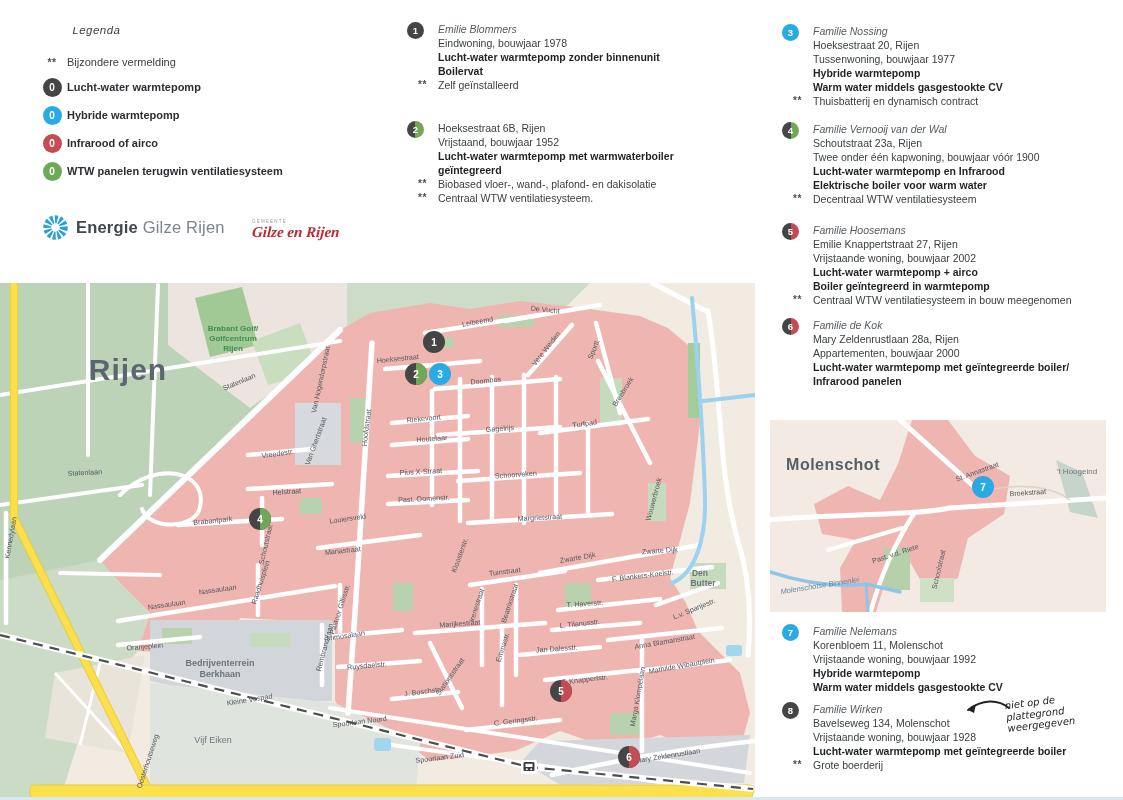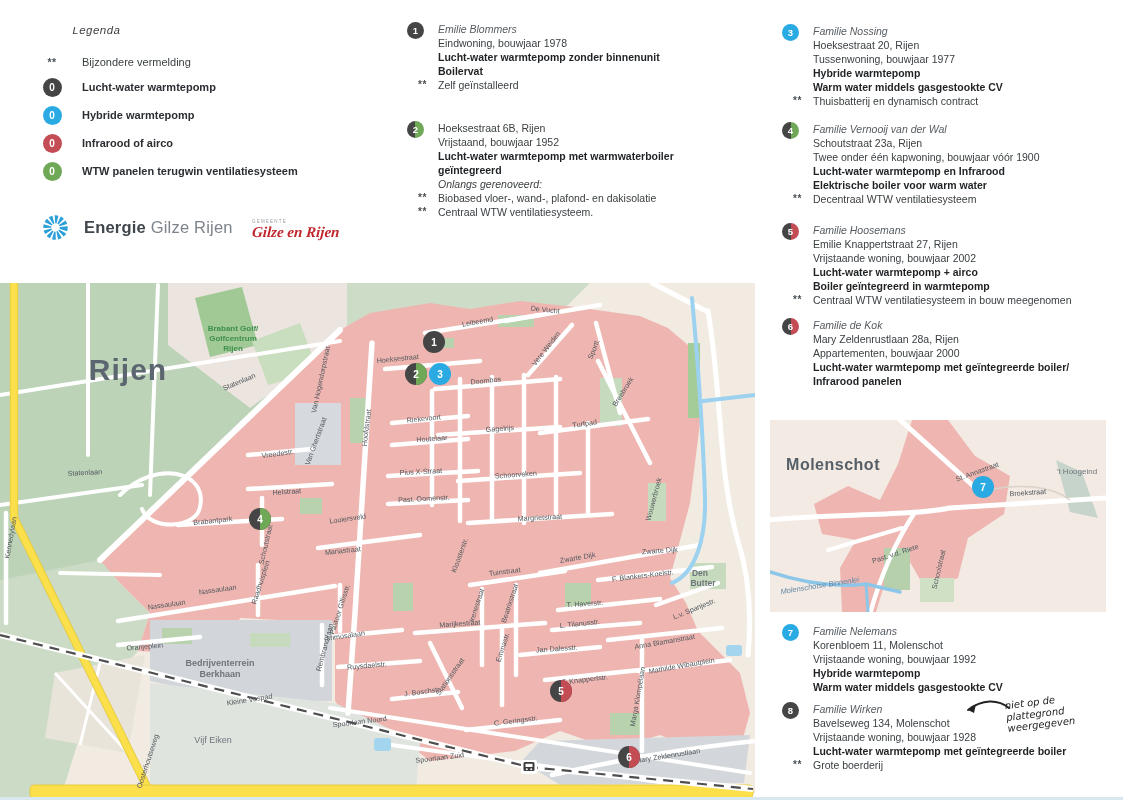--- a/index.html
+++ b/index.html
@@ -9,26 +9,26 @@
 
   
   #legend-title{left:72px;top:24px;font-size:11.5px;font-style:italic;color:#3f4347;font-family:Liberation Mono, monospace;}
   #legend{left:40px;top:50px;}
   .lg-row{display:flex;align-items:center;height:28px;}
   .lg-row.special{height:23px;}
   .lg-sym{width:24px;display:flex;justify-content:center;}
   .lg-star{font-weight:700;color:#4a4f53;font-size:10.5px;letter-spacing:.5px;}
   .lg-badge{width:19px;height:19px;border-radius:50%;color:#fff;font-size:10px;font-weight:700;
             line-height:19px;text-align:center;}
-  .lg-label{margin-left:18px;font-size:11px;font-weight:700;color:#2b2e32;white-space:nowrap;}
+  .lg-label{margin-left:3px;font-size:11px;font-weight:700;color:#2b2e32;white-space:nowrap;}
   .lg-label.plain{font-weight:400;color:#3b4043;}
 
   
   #logo-energie{left:42px;top:214px;display:flex;align-items:center;}
-  #logo-energie .word{margin-left:15px;font-size:16.5px;letter-spacing:.2px;}
+  #logo-energie .word{margin-left:7px;font-size:16.5px;letter-spacing:.2px;}
   #logo-energie .b{font-weight:700;color:#3f464c;}
   #logo-energie .r{font-weight:400;color:#7c838a;}
   #logo-gemeente{left:252px;top:217px;line-height:10px;}
   #logo-gemeente .small{font-size:4.5px;letter-spacing:1.2px;color:#9aa0a5;display:block;margin-bottom:0;}
   #logo-gemeente .name{font-family:"Liberation Serif","DejaVu Serif",serif;font-style:italic;
                        font-size:15px;font-weight:700;transform:skewX(-4deg);display:inline-block;}
 
   
   .fam{position:absolute;width:345px;}
   .fam-badge{position:absolute;left:2px;top:0;width:17px;height:17px;border-radius:50%;color:#fff;
@@ -387,21 +387,20 @@
         <div class="fam-line note"><span class="star">**</span>Zelf geïnstalleerd</div>
       </div>
     </div>
     <div class="fam" style="left: 405px; top: 121px;">
       <span class="fam-badge" style="background: linear-gradient(90deg, rgb(69, 69, 69) 0px, rgb(69, 69, 69) 50%, rgb(111, 168, 87) 50%, rgb(111, 168, 87) 100%);">2</span>
       <div class="fam-lines">
         <div class="fam-line plain">Hoeksestraat 6B, Rijen</div>
         <div class="fam-line plain">Vrijstaand, bouwjaar 1952</div>
         <div class="fam-line bold">Lucht-water warmtepomp met warmwaterboiler</div>
         <div class="fam-line bold">geïntegreerd</div>
-        <div class="fam-line italic">Onlangs gerenoveerd:</div>
         <div class="fam-line note"><span class="star">**</span>Biobased vloer-, wand-, plafond- en dakisolatie</div>
         <div class="fam-line note"><span class="star">**</span>Centraal WTW ventilatiesysteem.</div>
       </div>
     </div>
     <div class="fam" style="left: 780px; top: 24px;">
       <span class="fam-badge" style="background: linear-gradient(90deg, rgb(41, 170, 227) 0px, rgb(41, 170, 227) 50%, rgb(41, 170, 227) 50%, rgb(41, 170, 227) 100%);">3</span>
       <div class="fam-lines">
         <div class="fam-line name">Familie Nossing</div>
         <div class="fam-line plain">Hoeksestraat 20, Rijen</div>
         <div class="fam-line plain">Tussenwoning, bouwjaar 1977</div>

